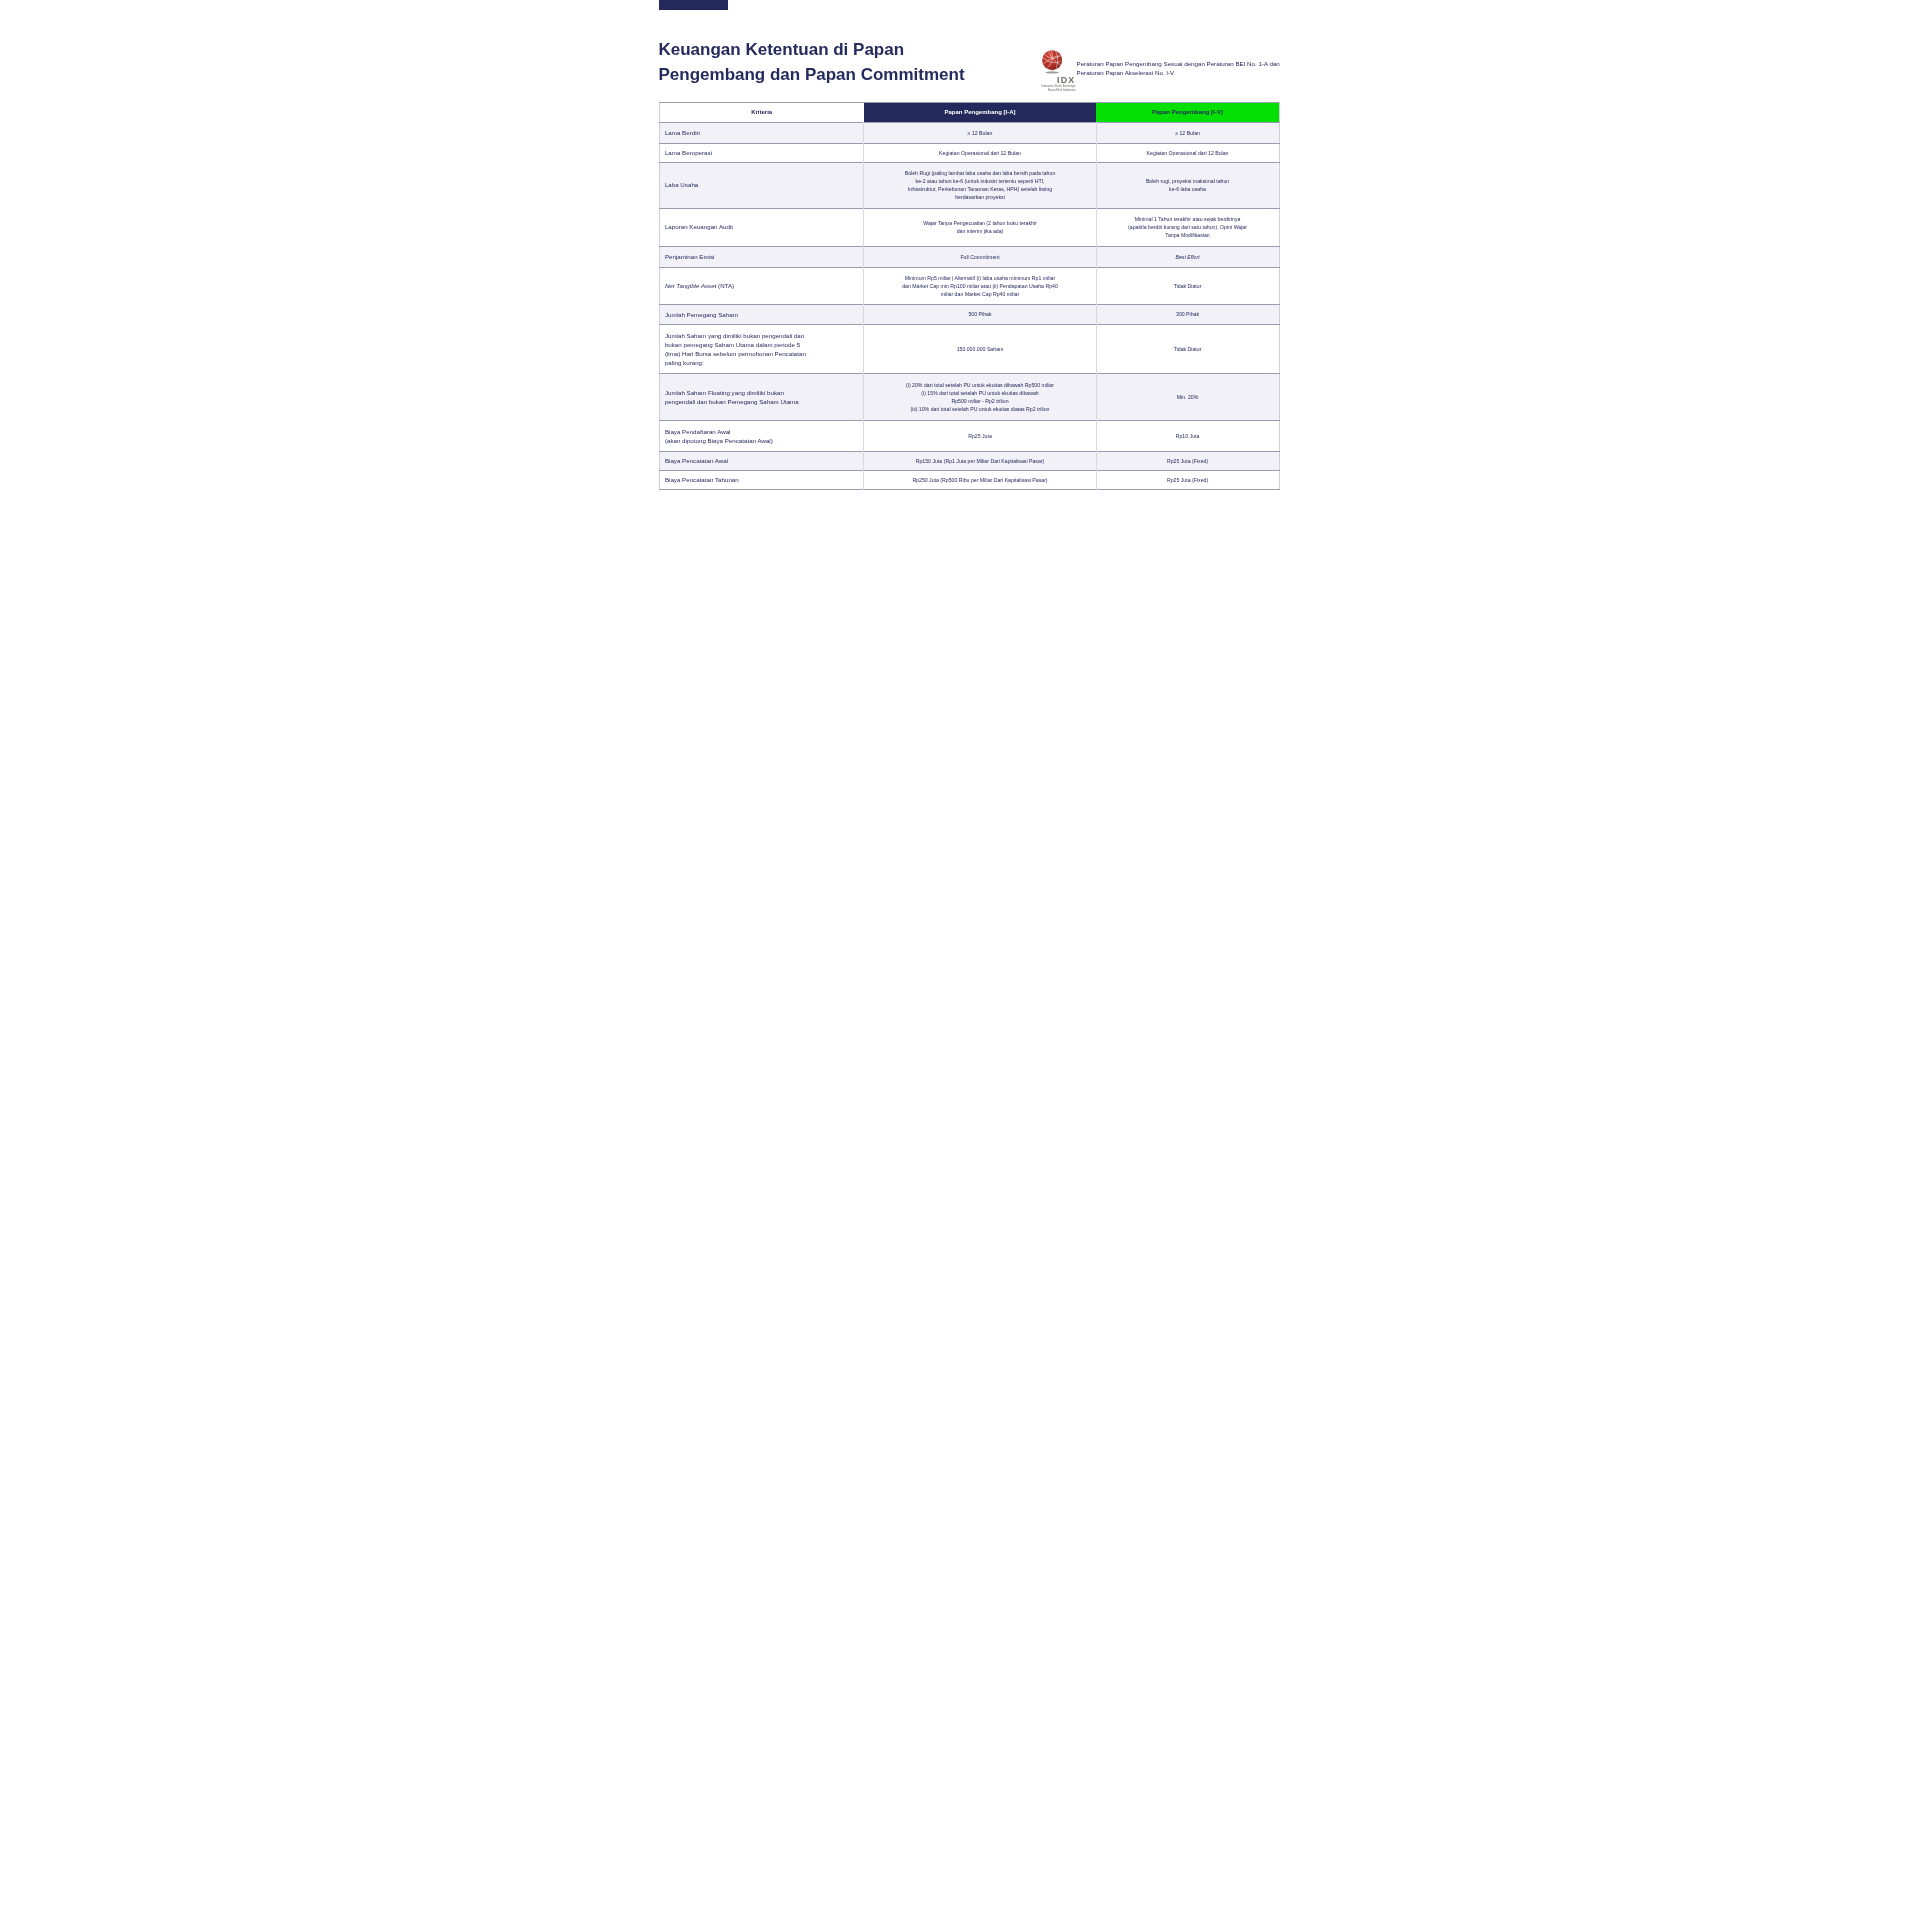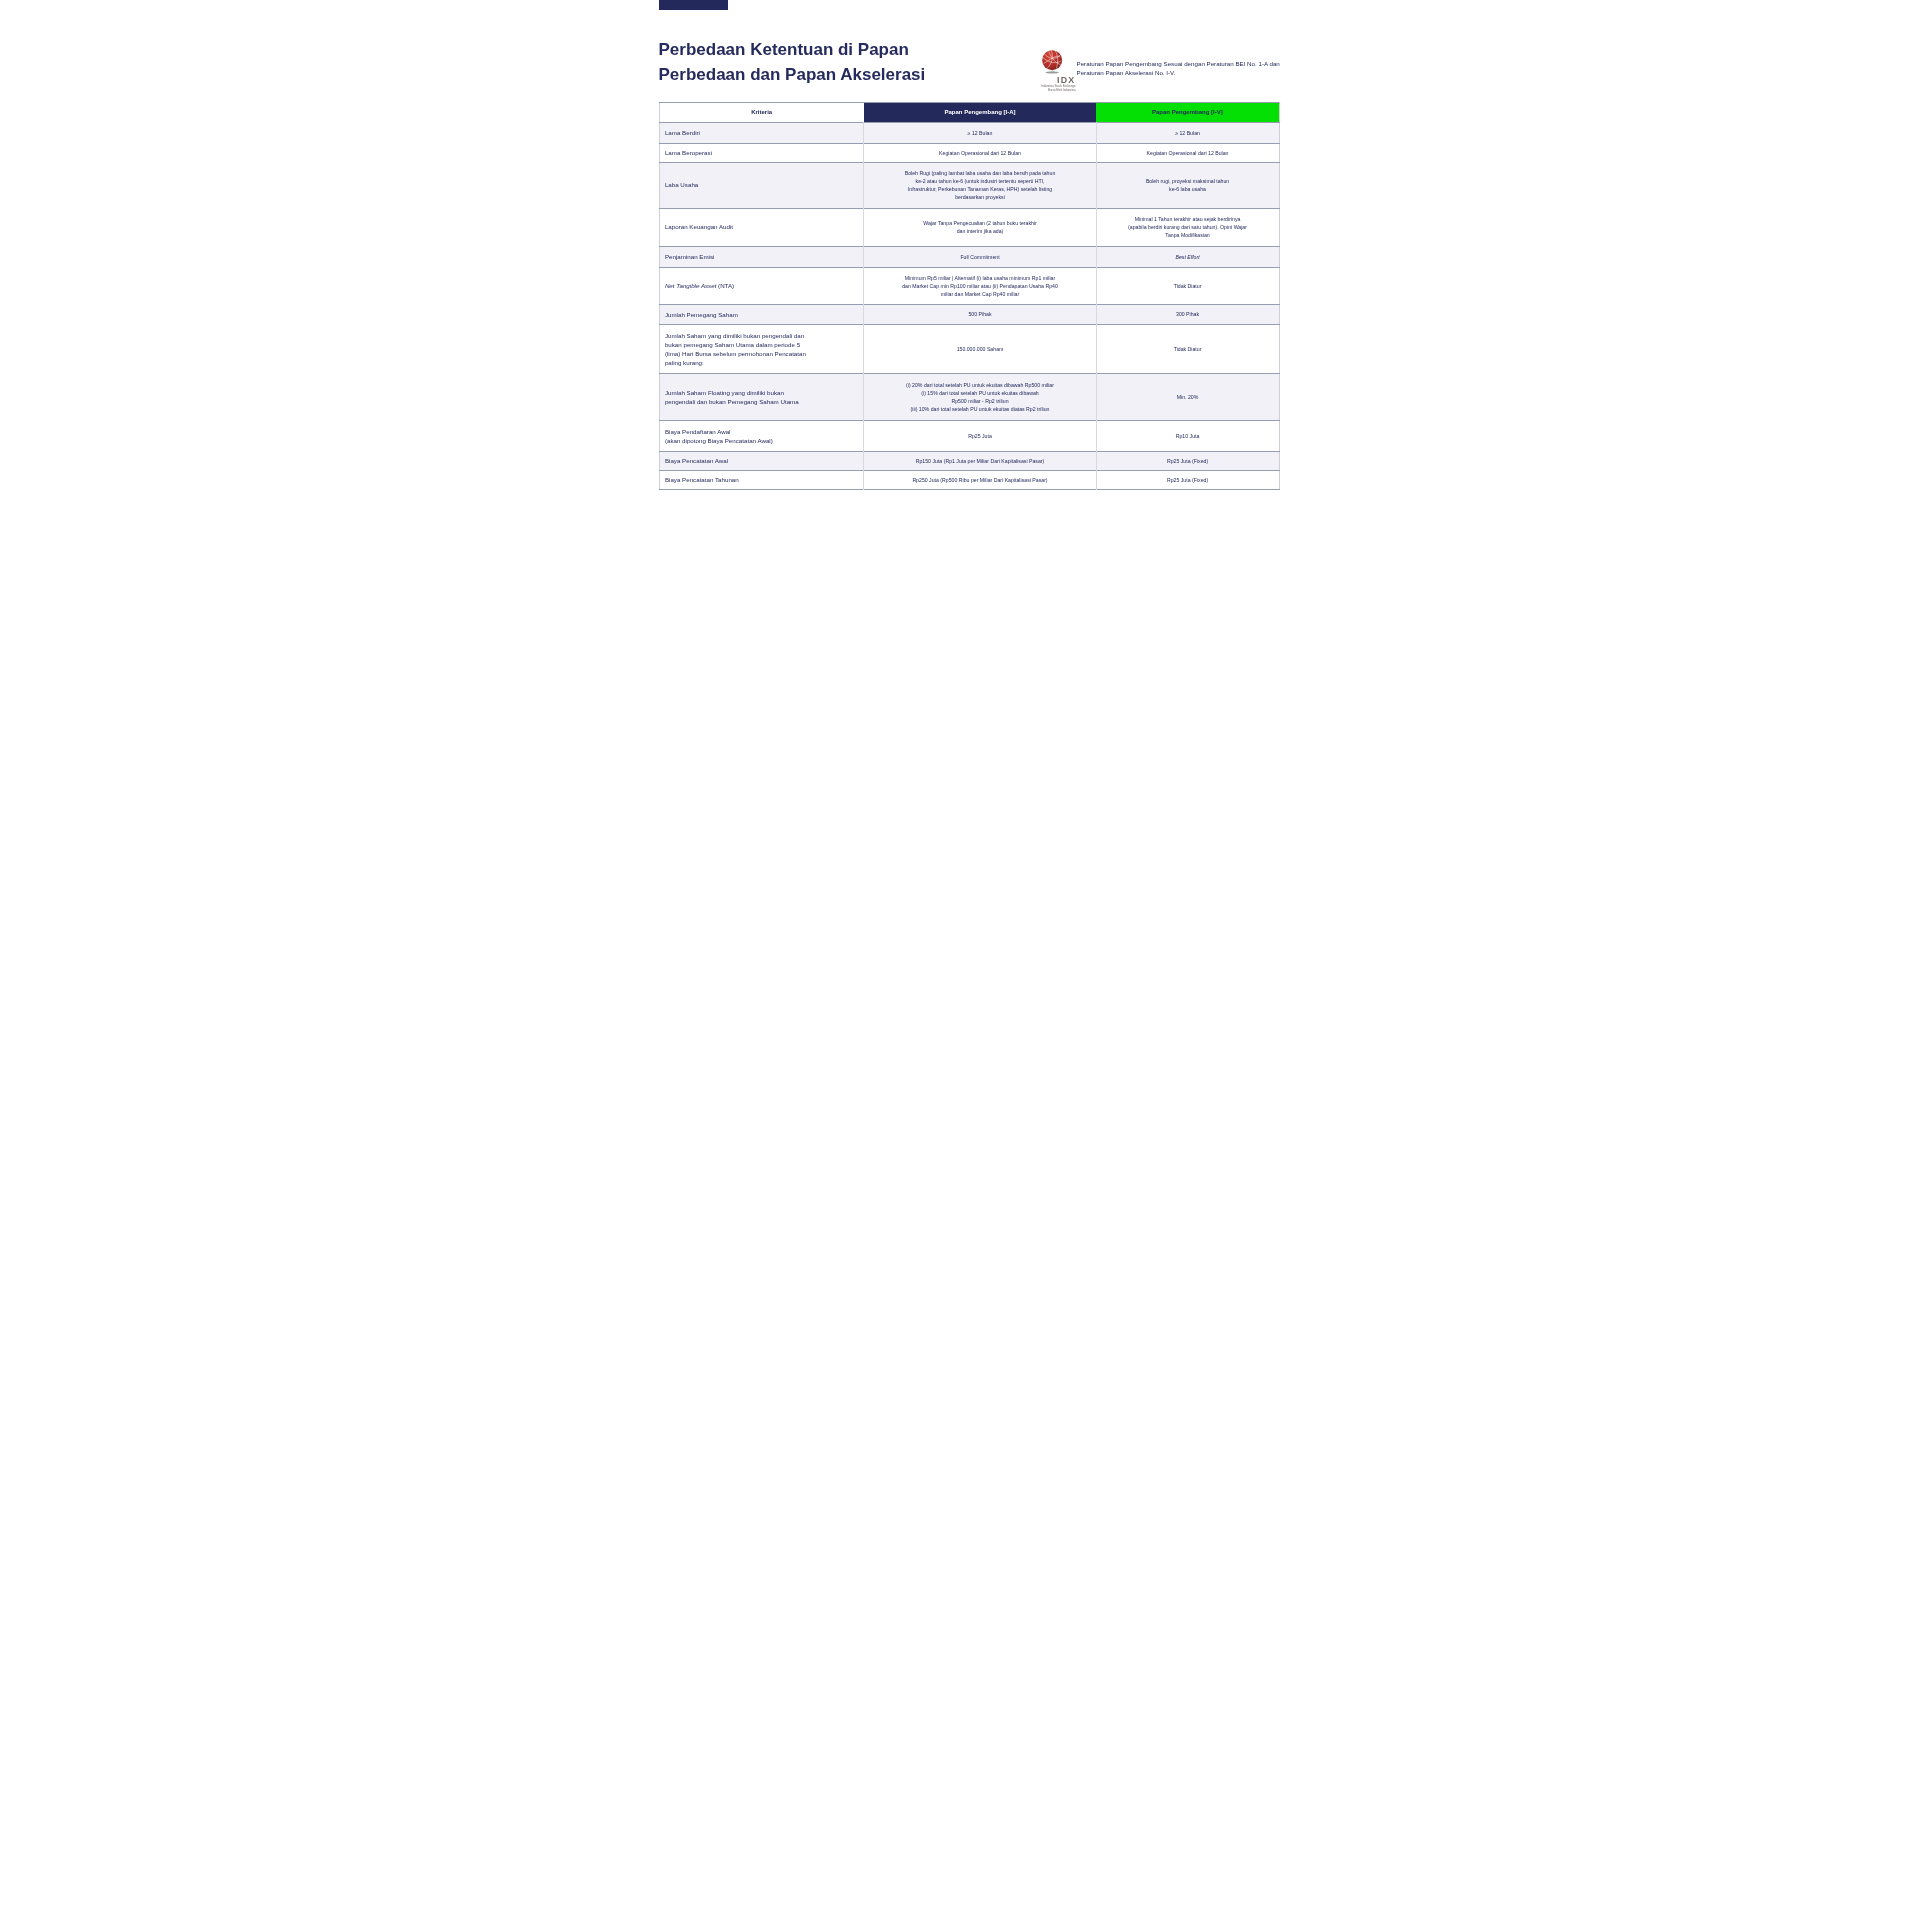--- a/index.html
+++ b/index.html
@@ -36,22 +36,22 @@
   .it{font-style:italic;}
 </style>
 </head>
 <body>
 
 <div class="canvas">
 
   <div class="top-bar"></div>
 
   <div class="title">
-    <div>Perbedaan Ketentuan di Papan</div>
-    <div>Perbedaan dan Papan Akselerasi</div>
+    <div>Keuangan Ketentuan di Papan</div>
+    <div>Pengembang dan Papan Commitment</div>
   </div>
 
   <div class="brand">
     <span>
       <svg width="22.3" height="25.4" viewBox="0 0 58 66">
         <defs>
           <radialGradient id="redg" cx="35%" cy="30%" r="80%">
             <stop offset="0%" stop-color="#d24538"></stop>
             <stop offset="60%" stop-color="#b03028"></stop>
             <stop offset="100%" stop-color="#7e1d18"></stop>

